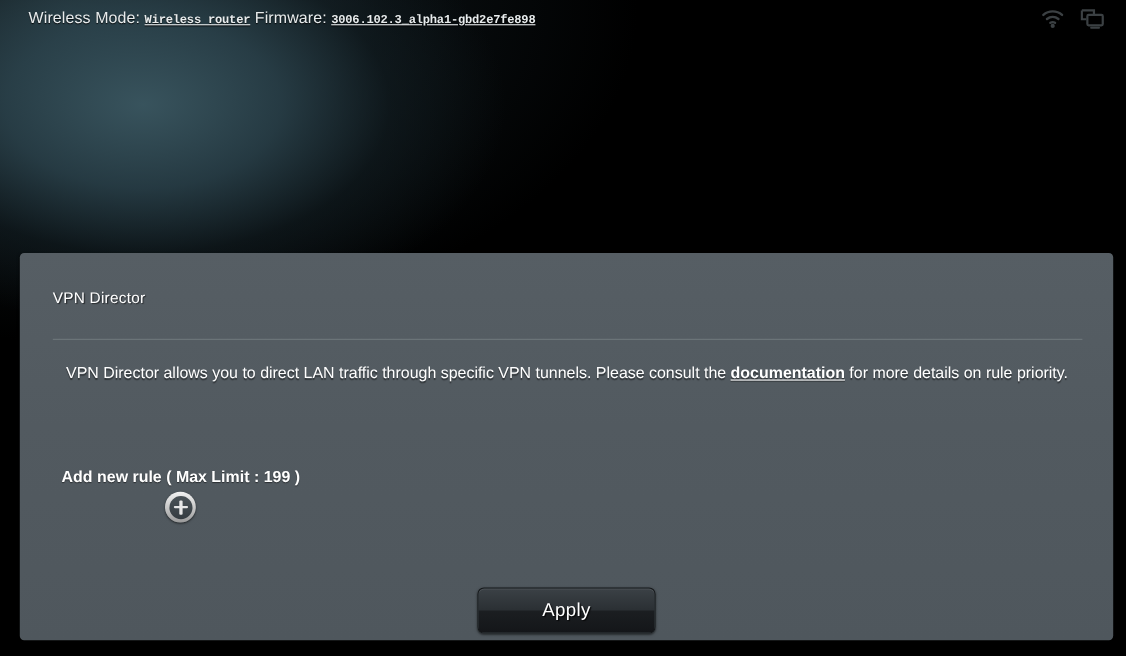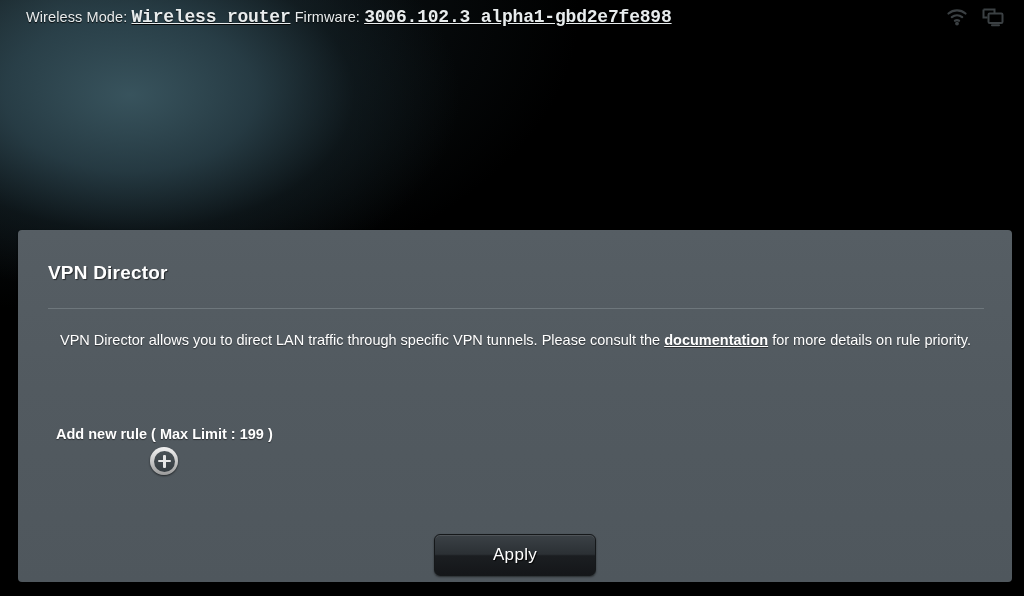--- a/index.html
+++ b/index.html
@@ -48,21 +48,21 @@
     color: #e8eced;
     font-size: 14.5px;
     letter-spacing: .1px;
     white-space: nowrap;
     text-shadow: 0 1px 1px rgba(0,0,0,.85);
   }
   #topbar .mono-val {
     font-family: "Liberation Mono", "DejaVu Sans Mono", monospace;
     font-weight: bold;
     text-decoration: underline;
-    font-size: 18px;
+    font-size: 11px;
     letter-spacing: -0.2px;
   }
   #topbar .spacer { flex: 1; }
   .top-icons {
     display: flex;
     align-items: center;
     gap: 14px;
     margin-right: 20px;
   }
   .top-icons svg { display: block; }
@@ -79,22 +79,22 @@
     box-shadow: 0 1px 2px rgba(0,0,0,.6);
     z-index: 4;
     overflow: hidden;
   }
 
   .panel-title {
     position: absolute;
     left: 30px;
     top: 32px;
     color: #ffffff;
-    font-size: 19px;
-    font-weight: bold;
+    font-size: 14px;
+    font-weight: normal;
     text-shadow: 1px 1px 1px rgba(0,0,0,.55);
     letter-spacing: .2px;
   }
   .title-rule {
     position: absolute;
     left: 30px;
     top: 78px;
     width: 936px;
     height: 1px;
     background: #6e777c;

